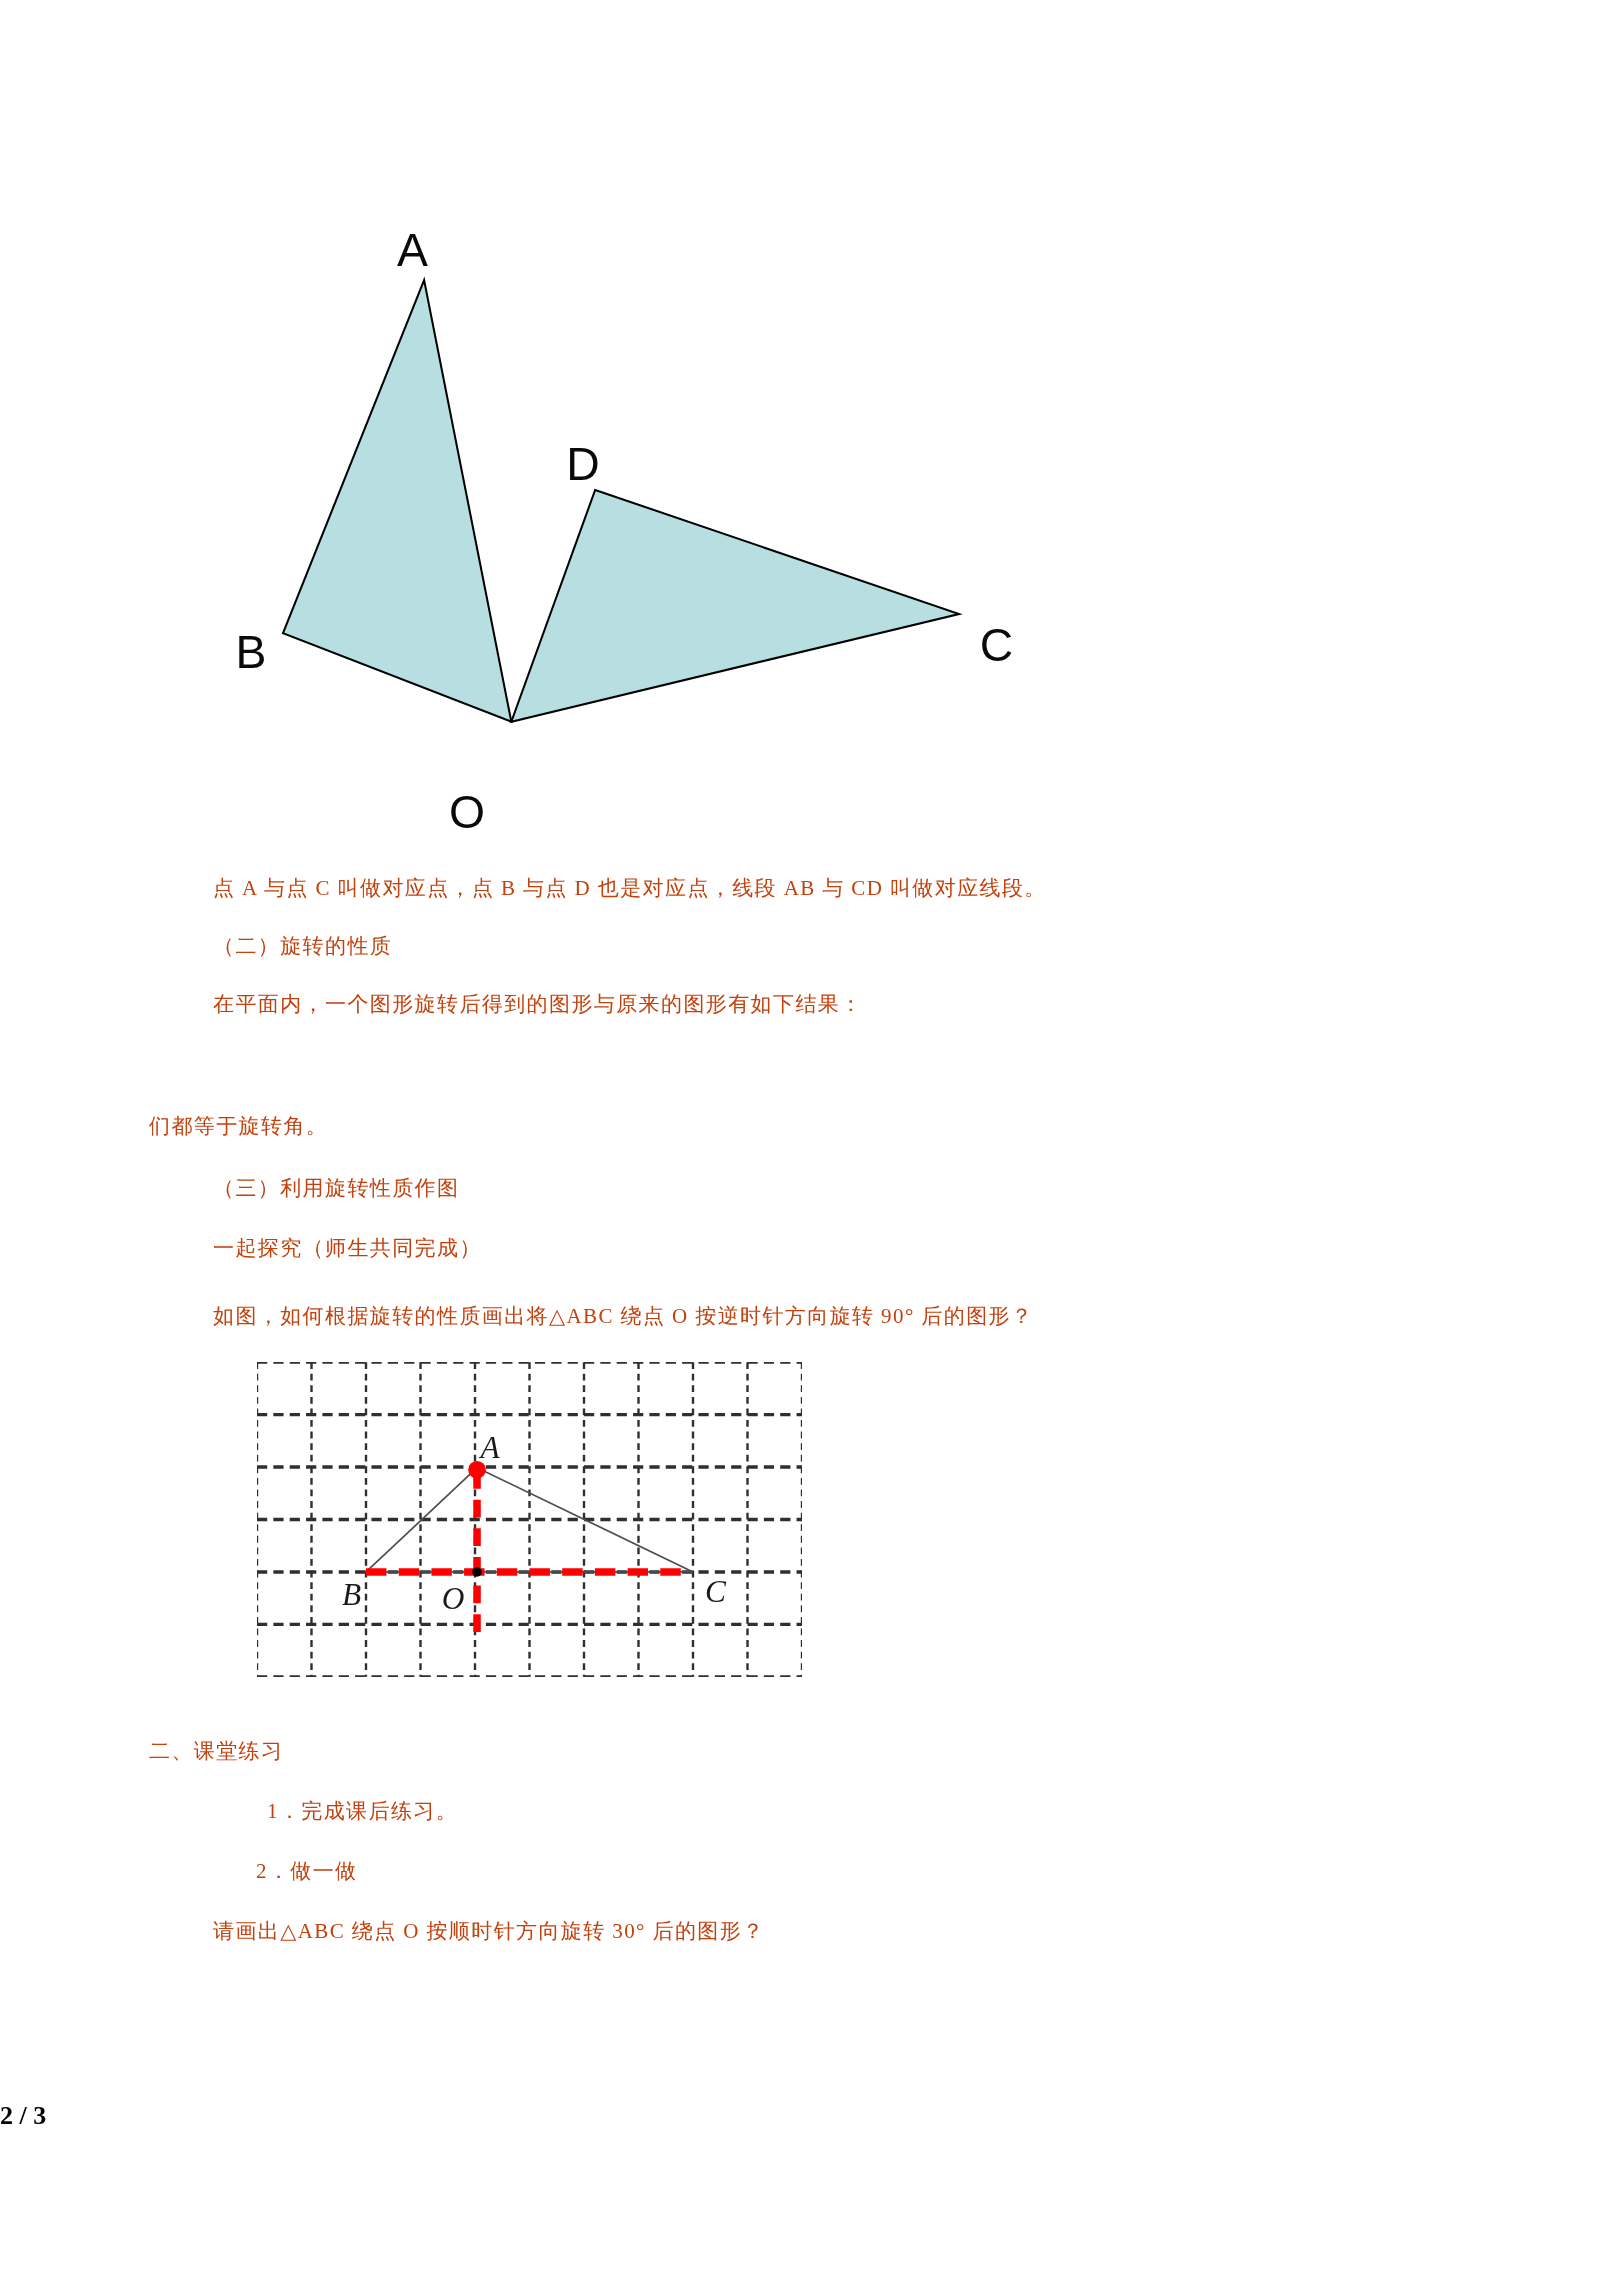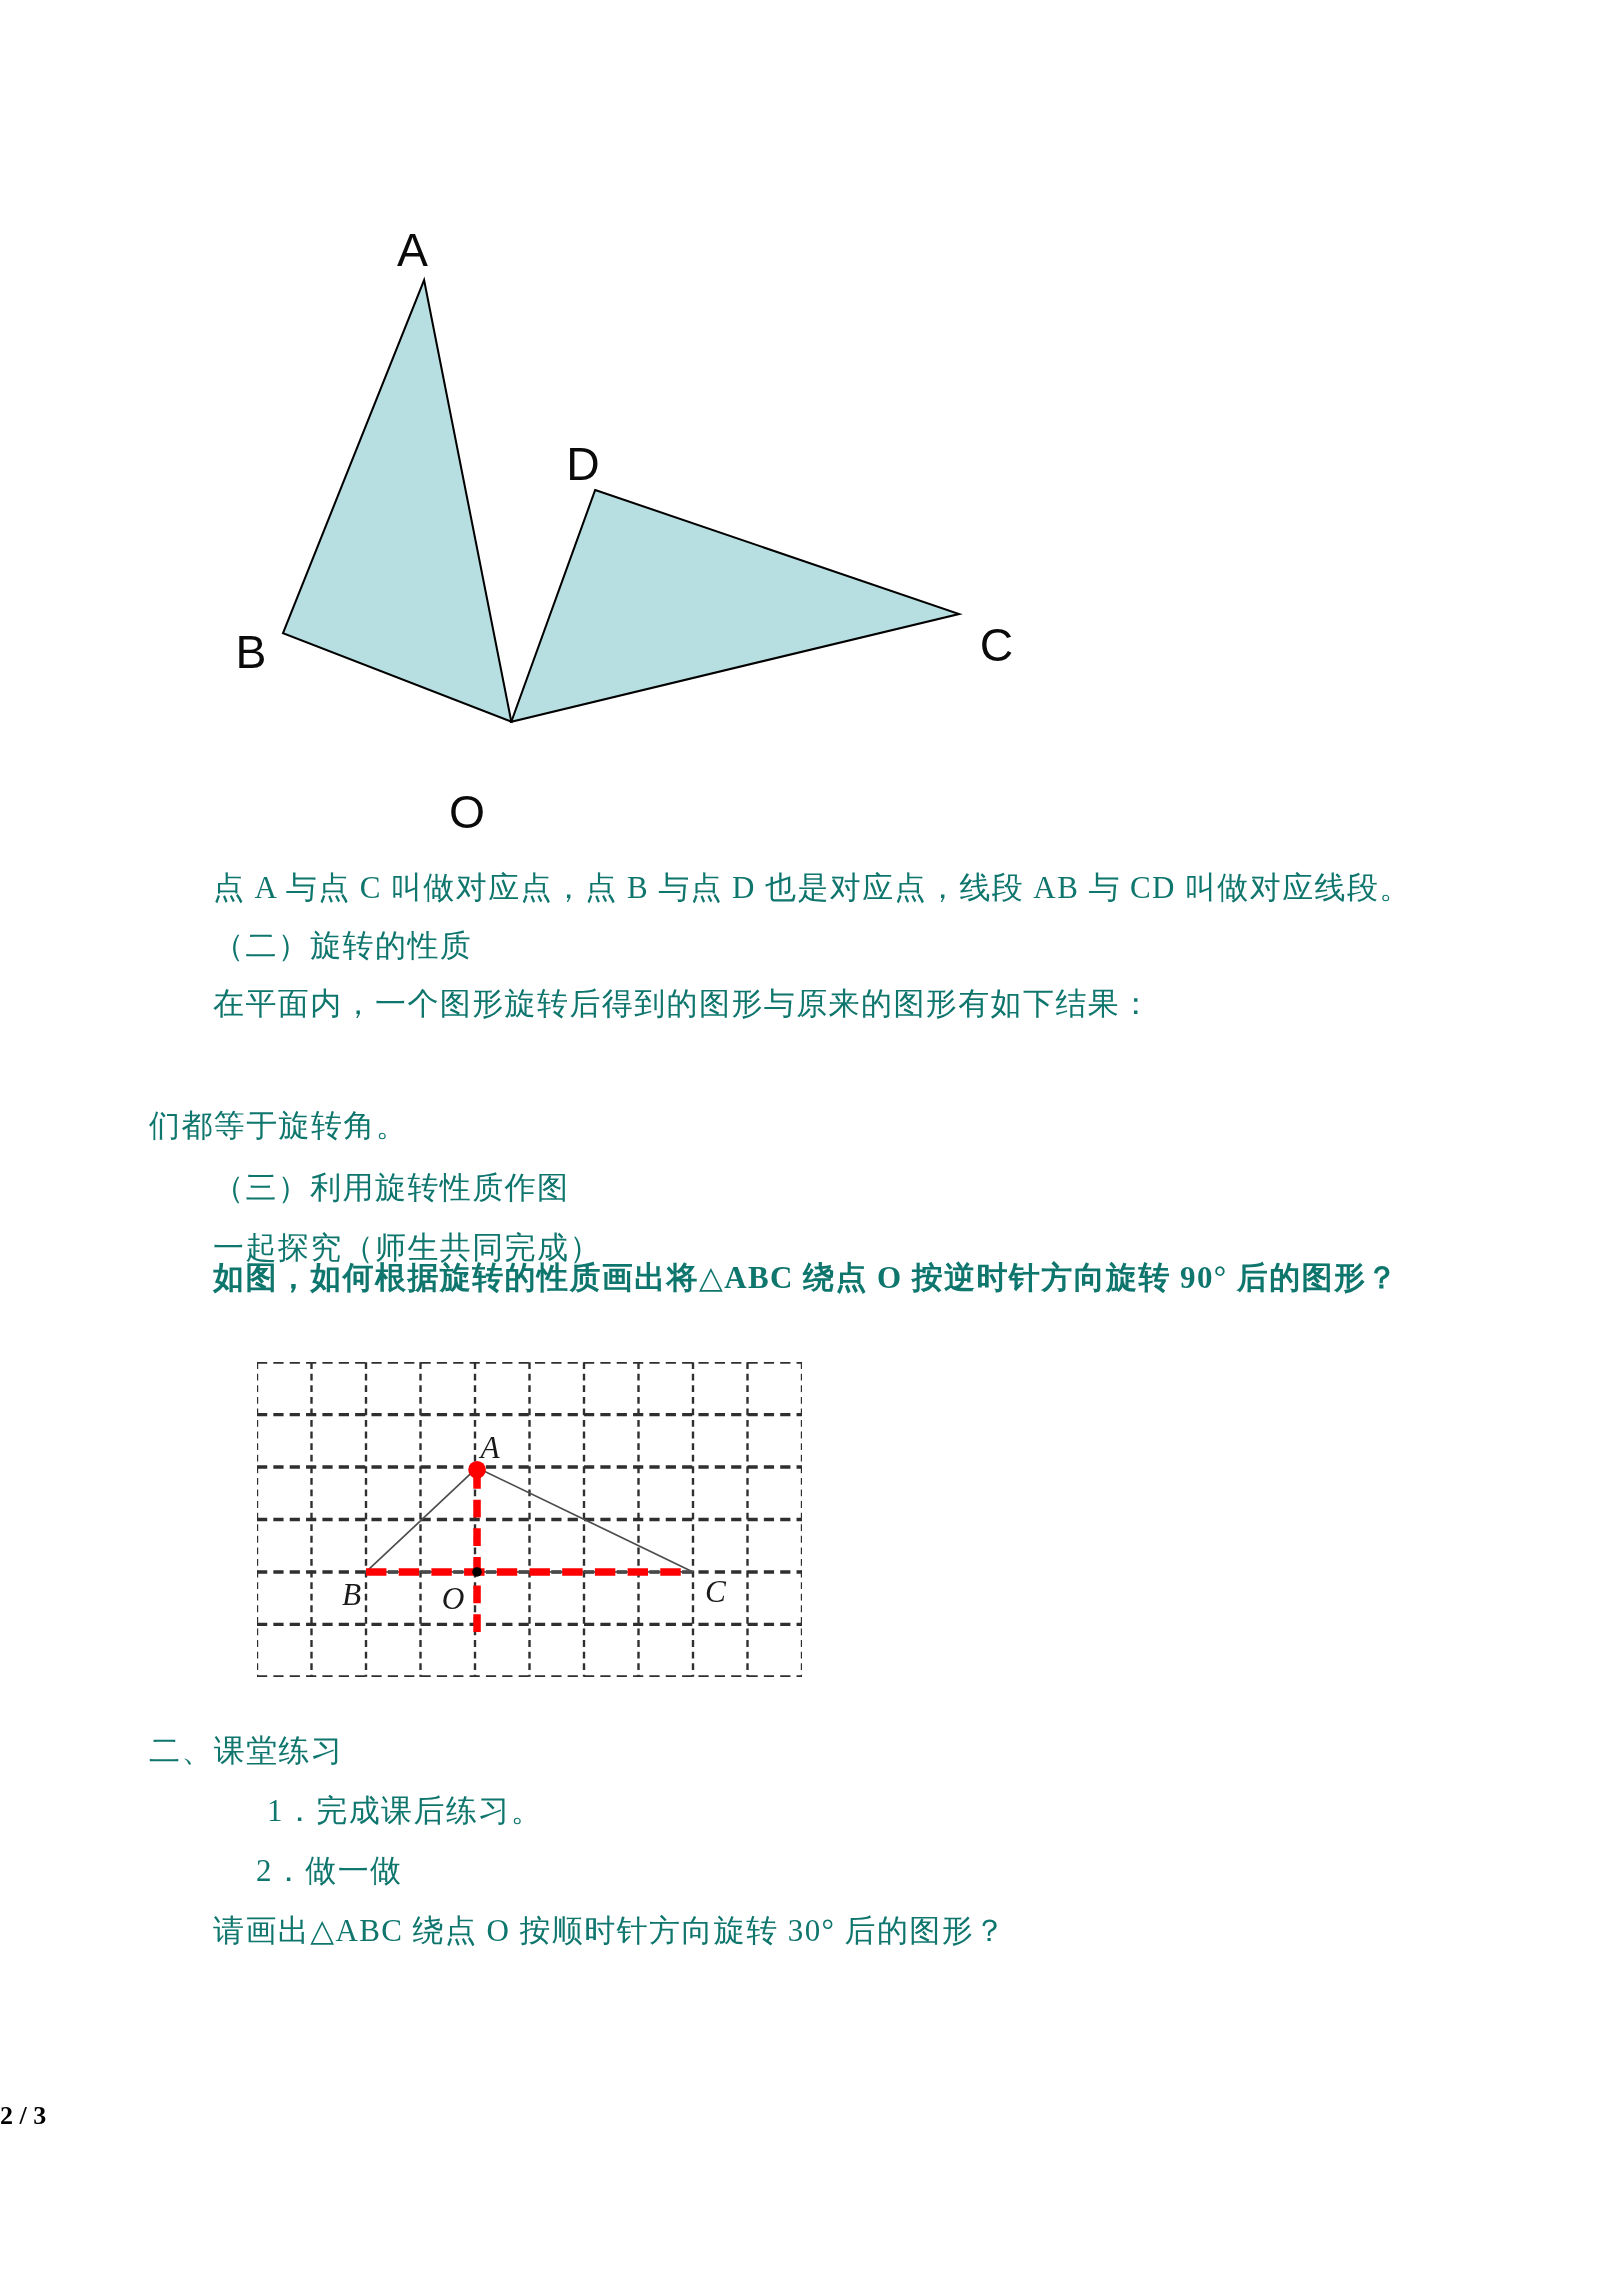--- a/index.html
+++ b/index.html
@@ -6,25 +6,25 @@
   .page{
     position:relative;
     width:1623px;height:2295px;
     background:#ffffff;
     font-family:"Liberation Serif","DejaVu Serif",serif;
     color:#000;
     overflow:hidden;
   }
   .txtline{
     position:absolute;
-    font-size:31px;
+    font-size:21px;
     line-height:60px;
     letter-spacing:1.4px;
     white-space:nowrap;
-    color:#0f766e;
+    color:#c2410c;
   }
   .txtline.stretch{letter-spacing:3.1px;}
   .fig{position:absolute;}
   .footer{
     position:absolute;
     left:0;top:2101px;width:100%;
     text-align:left;
     font-size:26px;font-weight:bold;
     font-family:"Liberation Serif","DejaVu Serif",serif;
   }
@@ -51,21 +51,21 @@
     <text class="shape-label" x="1182" y="679" text-anchor="middle">C</text>
     <text class="shape-label" x="405" y="924" text-anchor="middle">O</text>
   </svg>
 
   <div class="txtline" style="left:213px;top:858px;">点 A 与点 C 叫做对应点，点 B 与点 D 也是对应点，线段 AB 与 CD 叫做对应线段。</div>
   <div class="txtline" style="left:213px;top:916px;">（二）旋转的性质</div>
   <div class="txtline" style="left:213px;top:974px;">在平面内，一个图形旋转后得到的图形与原来的图形有如下结果：</div>
   <div class="txtline" style="left:149px;top:1096px;">们都等于旋转角。</div>
   <div class="txtline" style="left:213px;top:1158px;">（三）利用旋转性质作图</div>
   <div class="txtline" style="left:213px;top:1218px;">一起探究（师生共同完成）</div>
-  <div class="txtline" style="left:213px;top:1248px;font-weight:bold;">如图，如何根据旋转的性质画出将△ABC 绕点 O 按逆时针方向旋转 90° 后的图形？</div>
+  <div class="txtline" style="left:213px;top:1286px;">如图，如何根据旋转的性质画出将△ABC 绕点 O 按逆时针方向旋转 90° 后的图形？</div>
 
   <svg class="fig" style="left:257px;top:1362px;" width="545" height="315" viewBox="0 0 800 462">
     <g stroke="#2f2f2f" fill="none">
 
       <g stroke-width="3.5" stroke-dasharray="10 7">
         <line x1="0" y1="0" x2="0" y2="462"></line>
           <line x1="80" y1="0" x2="80" y2="462"></line>
         <line x1="160" y1="0" x2="160" y2="462"></line>
           <line x1="240" y1="0" x2="240" y2="462"></line>
         <line x1="320" y1="0" x2="320" y2="462"></line>

